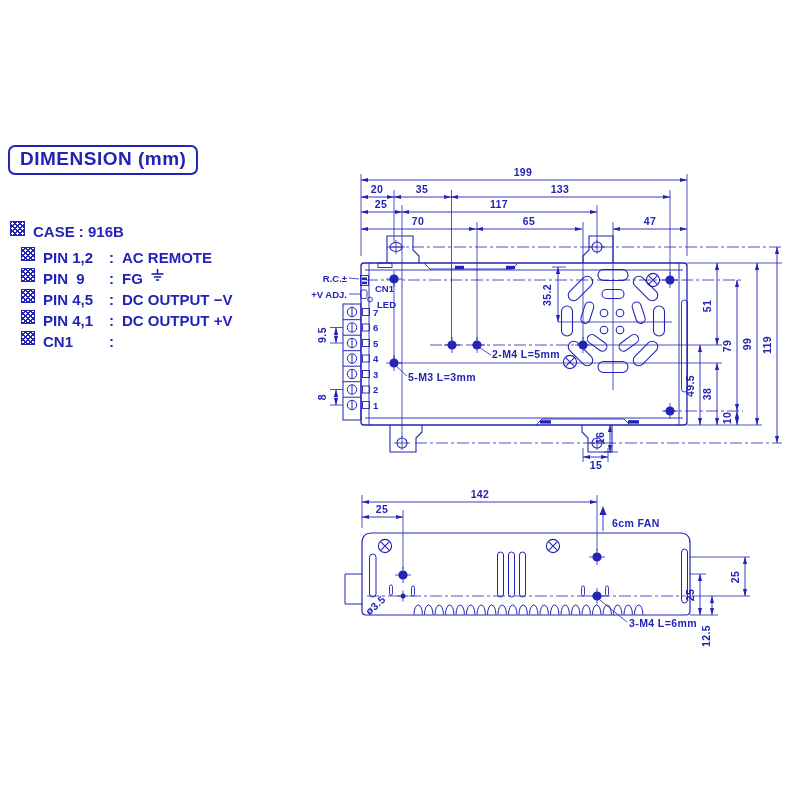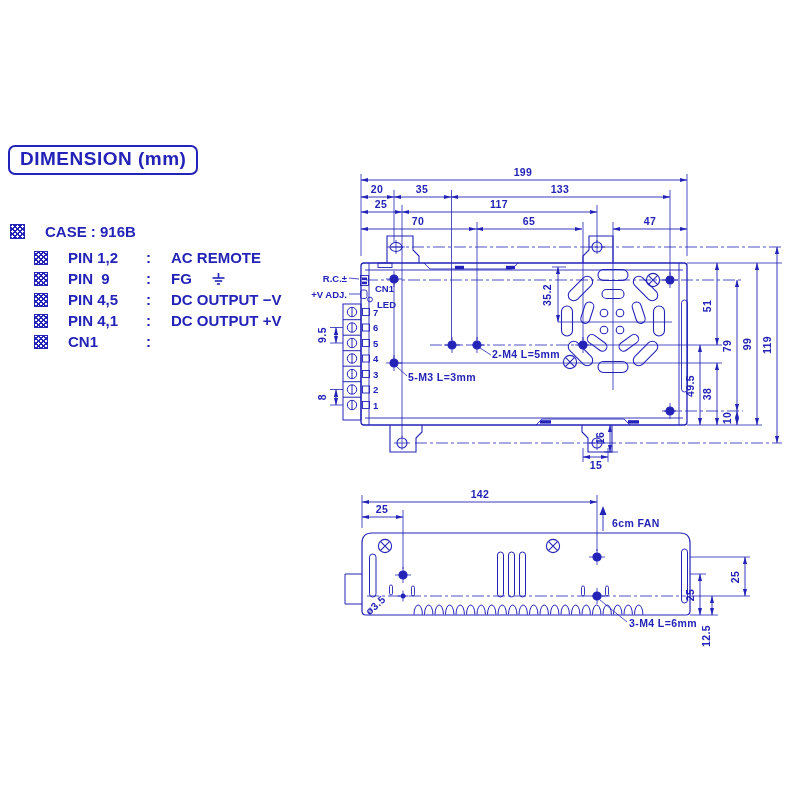--- a/index.html
+++ b/index.html
@@ -5,22 +5,22 @@
   :root{ --ink:#2323b8; }
   html,body{margin:0;padding:0;background:#ffffff;}
   body{width:800px;height:800px;position:relative;font-family:"Liberation Sans",sans-serif;color:var(--ink);overflow:hidden;}
   .titlebox{
     position:absolute;left:8px;top:145px;
     border:2.5px solid var(--ink);border-radius:7px;
     padding:1px 10px 3px 10px;font-size:19px;font-weight:bold;letter-spacing:.5px;
     color:var(--ink);white-space:nowrap;
   }
   .notes{position:absolute;left:10px;top:221px;width:350px;font-size:15px;font-weight:bold;line-height:21px;}
-  .nrow{display:flex;align-items:center;white-space:pre;gap:12px;}
-  .nrow.indent{margin-left:24px;}
+  .nrow{display:flex;align-items:flex-start;white-space:pre;}
+  .nrow.indent{margin-left:11px;}
   .nrow.first-indent{margin-top:5px;}
   .bullet{flex:0 0 auto;width:12px;height:12px;margin-right:8px;border:1.7px solid var(--ink);
     background:
       repeating-linear-gradient(45deg,var(--ink) 0 1.4px,transparent 1.4px 3.4px),
       repeating-linear-gradient(-45deg,var(--ink) 0 1.4px,transparent 1.4px 3.4px);}
   .bullet.big{width:13px;height:13px;}
   .plabel{display:inline-block;width:64px;flex:0 0 auto;}
   .pcolon{display:inline-block;margin:0 8px 0 2px;flex:0 0 auto;}
   .cont{padding-left:99px;}
   .gicon{margin-left:7px;flex:0 0 auto;}

